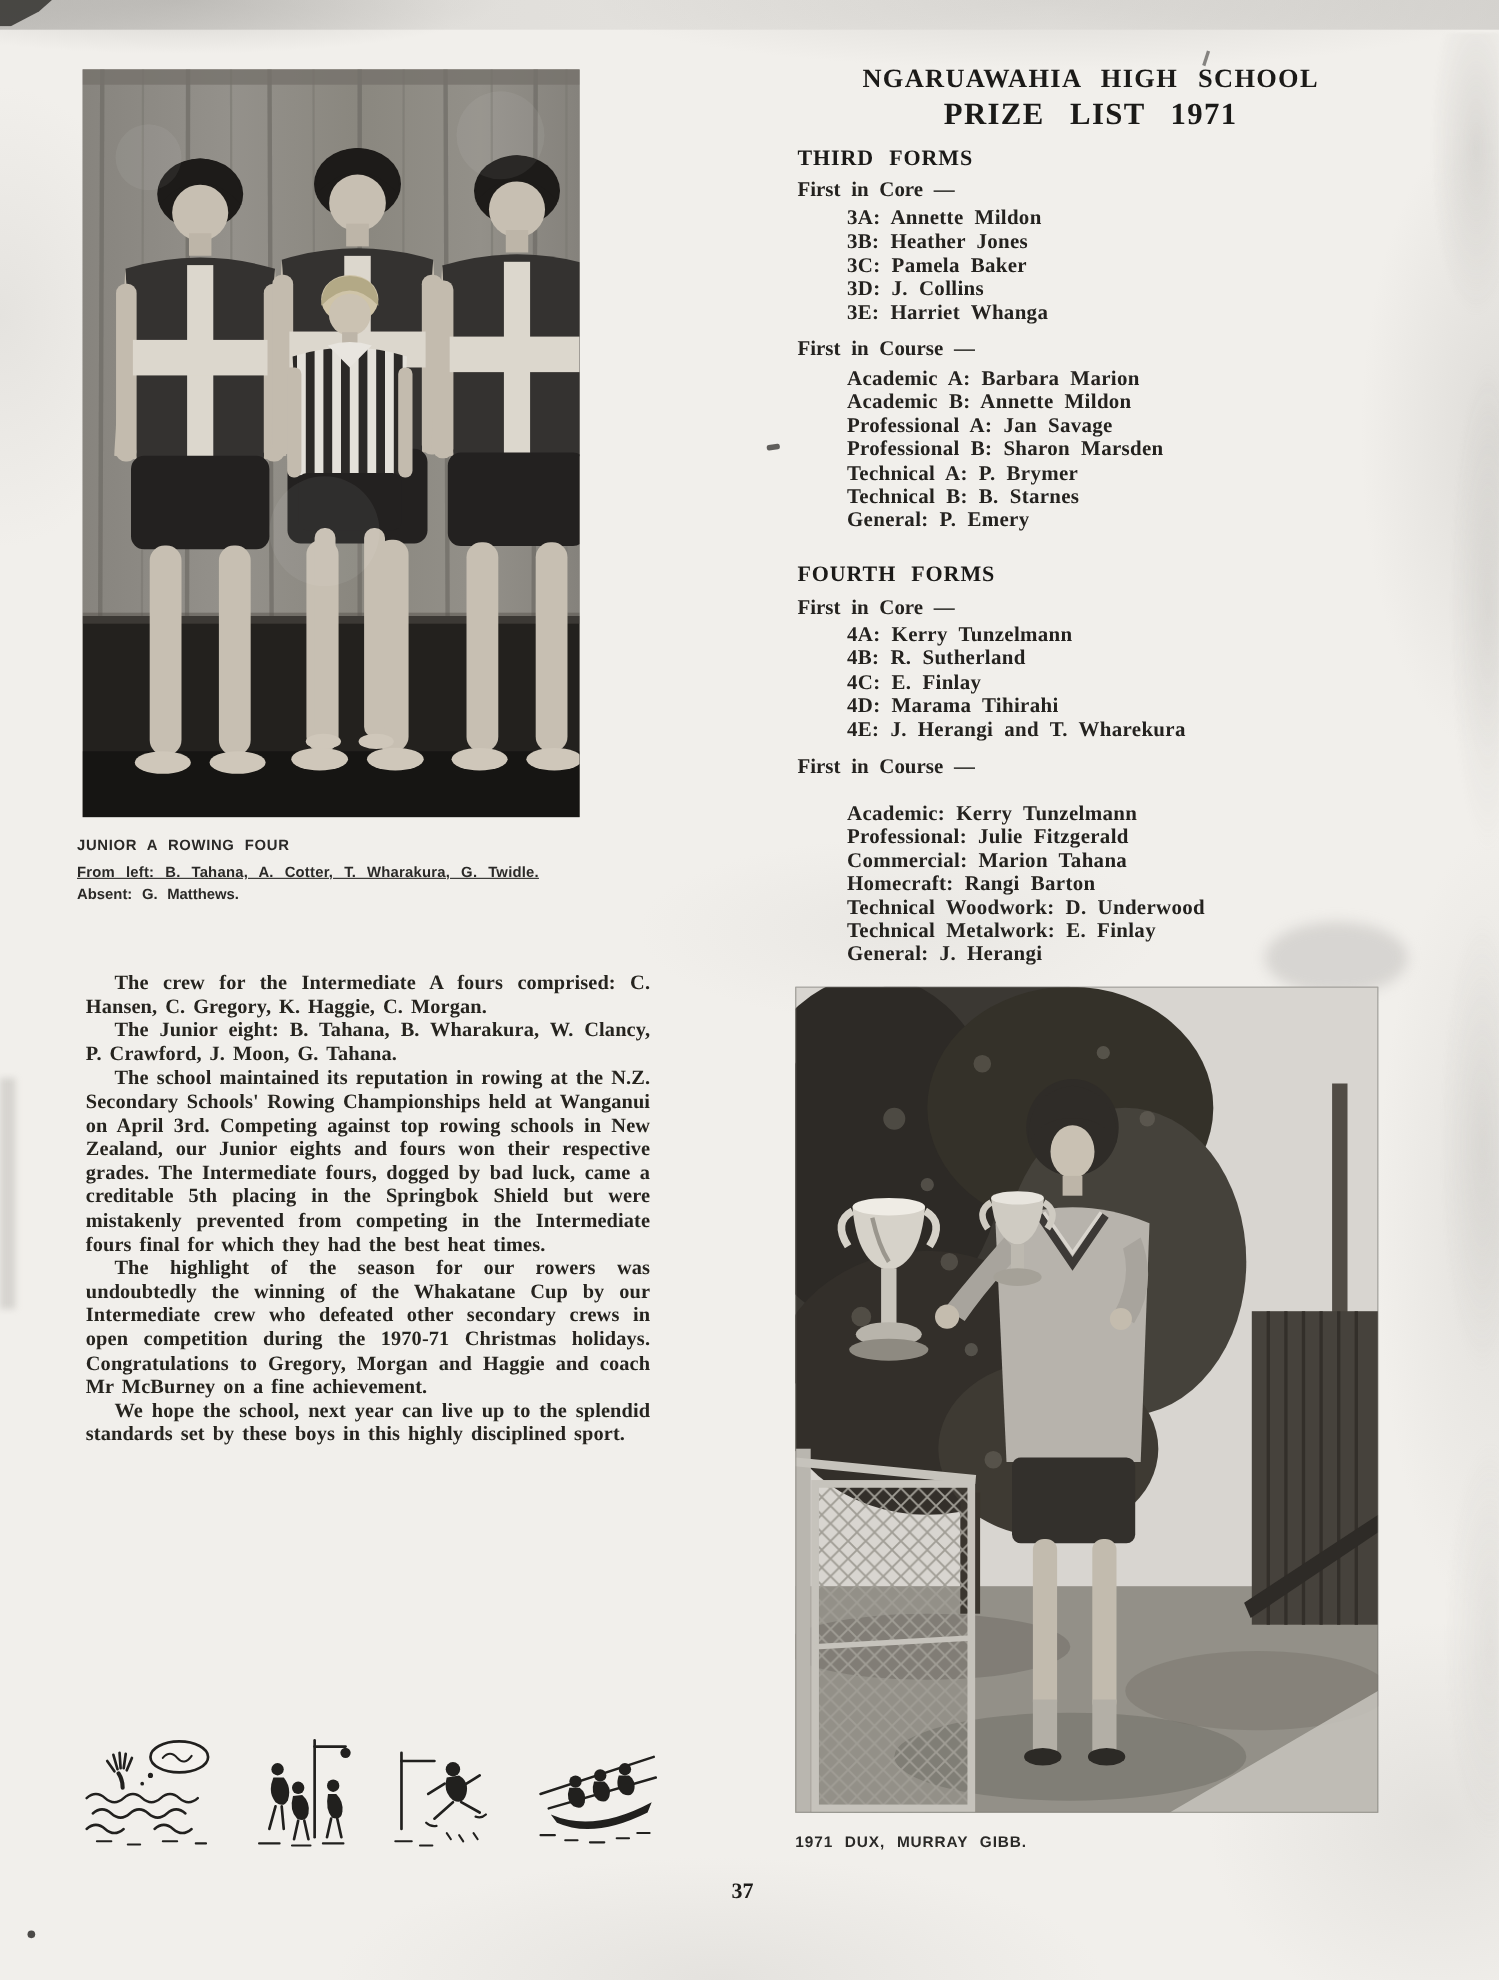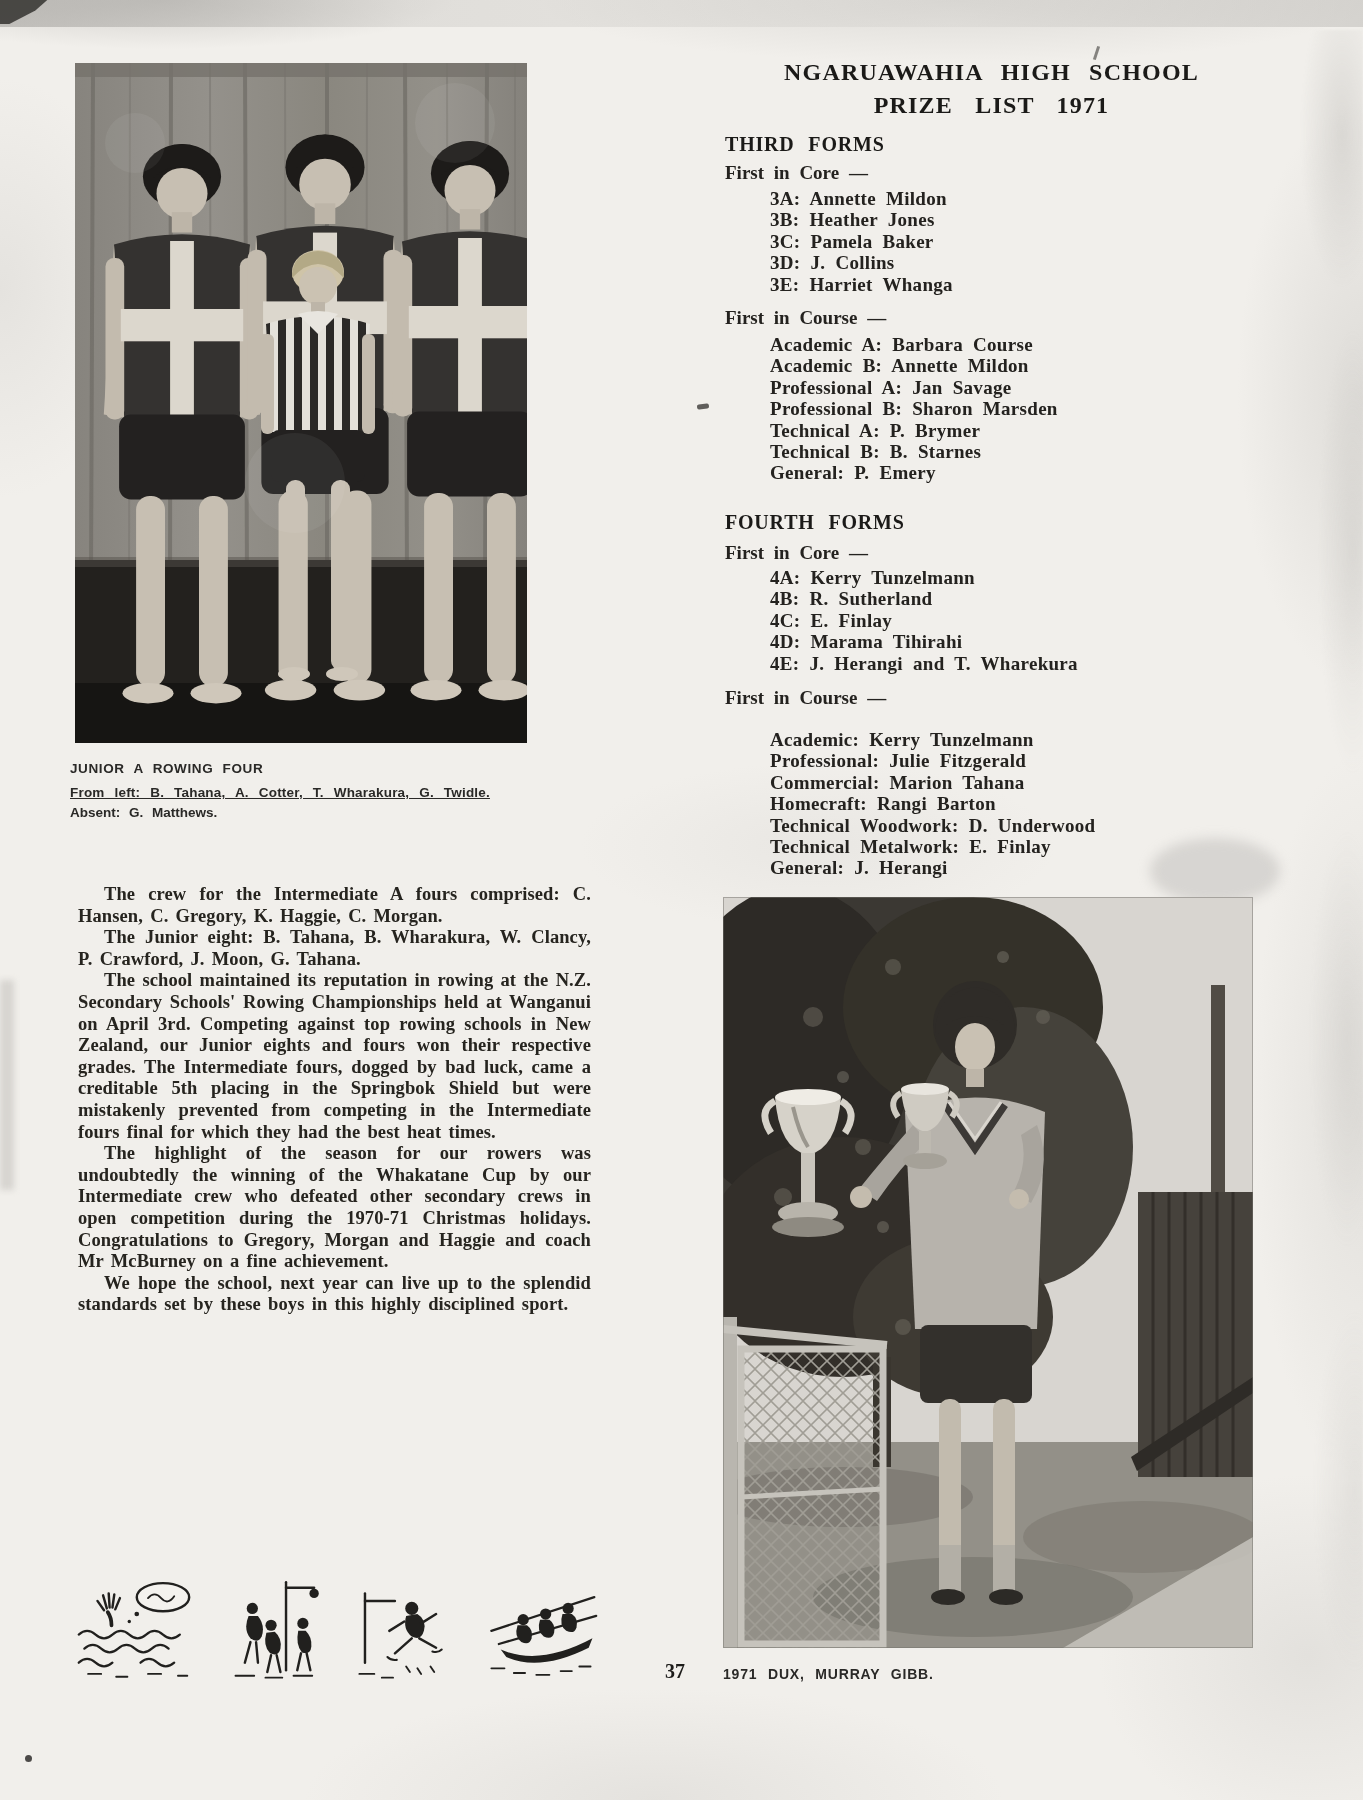--- a/index.html
+++ b/index.html
@@ -27,40 +27,40 @@
   
   .caption{font-family:"Liberation Sans", sans-serif;font-weight:bold;color:#2a2927;}
   #caption-rowing{left:70px;top:761px;width:522px;}
   #caption-rowing .cap-title{font-size:13.5px;letter-spacing:.6px;word-spacing:5px;}
   #caption-rowing .cap-line{font-size:13.5px;margin-top:9px;letter-spacing:.2px;word-spacing:6px;text-decoration:underline;}
   #caption-rowing .cap-line2{font-size:13.5px;margin-top:5px;word-spacing:5px;}
   #caption-dux{left:723px;top:1666px;width:530px;font-size:14px;letter-spacing:.8px;word-spacing:6px;}
   
   #prize-title{left:620px;top:57px;width:743px;text-align:center;font-weight:bold;color:#1b1a18;}
   #prize-title .t1{font-size:24px;line-height:30px;letter-spacing:1.2px;word-spacing:11px;}
-  #prize-title .t2{font-size:24px;line-height:30px;margin-top:3px;letter-spacing:1.2px;word-spacing:15px;}
+  #prize-title .t2{font-size:28px;line-height:30px;margin-top:3px;letter-spacing:1.2px;word-spacing:15px;}
   #prize-list{left:725px;top:133px;width:480px;font-weight:bold;}
   .pl-heading{font-size:20px;line-height:22px;letter-spacing:.8px;word-spacing:8px;color:#1b1a18;}
   .pl-sub{font-size:19px;line-height:22px;word-spacing:5px;}
   .pl-items{margin-left:45px;font-size:19px;line-height:21.4px;letter-spacing:.3px;word-spacing:5px;}
   .pl-items div{white-space:nowrap;}
   .m-h2{margin-top:27px;}
   .m-sub1{margin-top:7px;} .m-it1{margin-top:4px;}
   .m-sub2{margin-top:12px;} .m-it2{margin-top:5px;}
   .m-sub3{margin-top:9px;} .m-it3{margin-top:3px;}
   .m-sub4{margin-top:13px;} .m-it4{margin-top:20px;}
   
   #article{left:78px;top:884px;width:513px;font-size:18.5px;line-height:21.6px;
     font-weight:bold;text-align:justify;letter-spacing:.1px;word-spacing:2.5px;color:#26241f;}
   #article p{margin:0;text-indent:26px;}
   
   #cartoons{left:75px;top:1573px;width:525px;height:118px;display:flex;gap:24px;align-items:flex-start;}
   #cartoons svg{display:block;}
   
-  #page-number{left:652px;top:1660px;width:46px;text-align:center;font-size:20px;font-weight:bold;color:#1d1c1a;}
+  #page-number{left:652px;top:1708px;width:46px;text-align:center;font-size:20px;font-weight:bold;color:#1d1c1a;}
   
   .artifact{position:absolute;pointer-events:none;}
   #art-top-band{left:0;top:0;width:1363px;height:27px;
     background:linear-gradient(90deg, rgba(150,148,144,.5), rgba(185,183,179,.3) 30%, rgba(200,198,194,.25) 70%, rgba(170,168,164,.4));}
   #art-corner{left:-8px;top:-6px;width:62px;height:30px;background:#34322f;
     clip-path:polygon(0 0,100% 0,70% 55%,28% 100%,0 100%);opacity:.85;}
   #art-right-band{right:0;top:30px;width:105px;height:1740px;opacity:.55;filter:blur(1px);
     background:
       radial-gradient(ellipse 60px 220px at 80% 6%, rgba(168,166,162,.55), transparent 70%),
       radial-gradient(ellipse 50px 320px at 90% 30%, rgba(175,173,169,.45), transparent 70%),
@@ -264,21 +264,21 @@
   <div class="pl-items m-it1">
     <div>3A: Annette Mildon</div>
     <div>3B: Heather Jones</div>
     <div>3C: Pamela Baker</div>
     <div>3D: J. Collins</div>
     <div>3E: Harriet Whanga</div>
   </div>
 
   <div class="pl-sub m-sub2">First in Course —</div>
   <div class="pl-items m-it2">
-    <div>Academic A: Barbara Course</div>
+    <div>Academic A: Barbara Marion</div>
     <div>Academic B: Annette Mildon</div>
     <div>Professional A: Jan Savage</div>
     <div>Professional B: Sharon Marsden</div>
     <div>Technical A: P. Brymer</div>
     <div>Technical B: B. Starnes</div>
     <div>General: P. Emery</div>
   </div>
 
   <div class="pl-heading m-h2">FOURTH FORMS</div>
 

